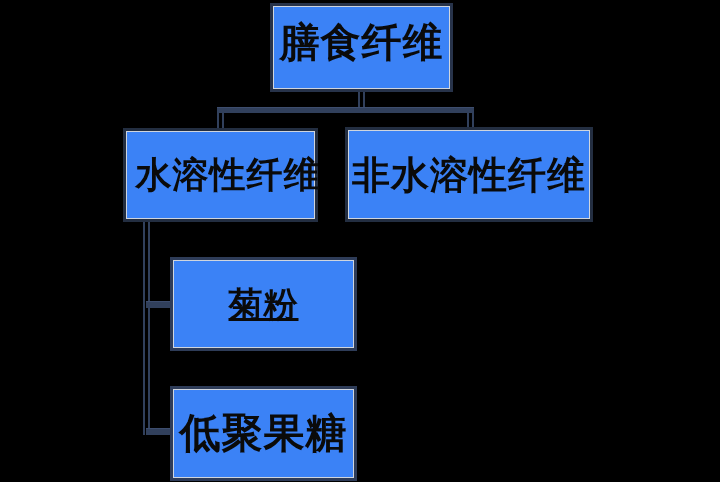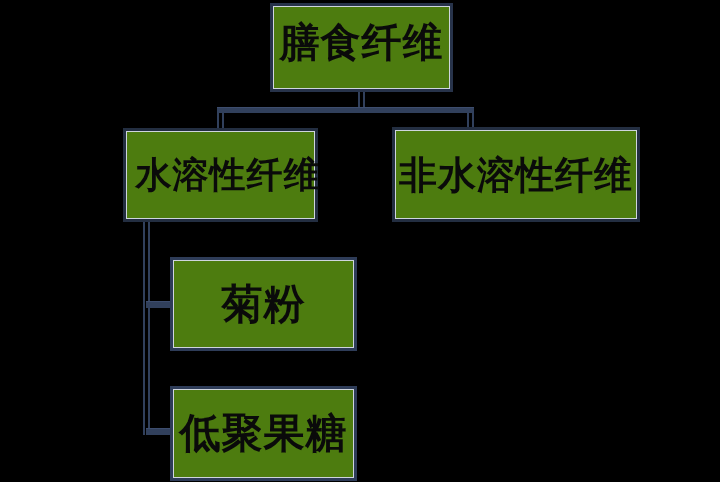--- a/index.html
+++ b/index.html
@@ -11,43 +11,43 @@
     position: relative;
     width: 720px;
     height: 482px;
     background: #000000;
     overflow: hidden;
     font-family: "Liberation Sans", "DejaVu Sans", sans-serif;
   }
   .node {
     position: absolute;
     box-sizing: border-box;
-    background: #4d7c0f;
+    background: #3b82f6;
     border: 3px solid #27334a;
     box-shadow: inset 0 0 0 1px #cfd5de;
     display: flex;
     align-items: center;
     justify-content: center;
   }
   .node .node-label {
     color: #0a0a0a;
     font-weight: bold;
     white-space: nowrap;
     letter-spacing: 1px;
     line-height: 1;
   }
   
   .node-root      { left: 270px; top: 3px;   width: 183px; height: 89px; }
   .node-root .node-label      { font-size: 40px; transform: translateY(-6px); }
   .node-soluble   { left: 123px; top: 128px; width: 195px; height: 94px; border-color: #232e41; }
   .node-soluble .node-label   { font-size: 36px; padding-left: 15px; }
-  .node-insoluble { left: 345px; top: 127px; width: 248px; height: 95px; border-color: #232e41; margin-left: 47px; }
+  .node-insoluble { left: 345px; top: 127px; width: 248px; height: 95px; border-color: #232e41; }
   .node-insoluble .node-label { font-size: 38px; }
   .node-inulin    { left: 170px; top: 257px; width: 187px; height: 94px; border-color: #2e3c58; }
-  .node-inulin .node-label    { font-size: 41px; }
+  .node-inulin .node-label    { font-size: 34px; text-decoration: underline; }
   .node-fos       { left: 170px; top: 386px; width: 187px; height: 95px; border-color: #2e3c58; text-align: right; }
   .node-fos .node-label       { font-size: 41px; }
 
   
   .conn-v {
     position: absolute;
     box-sizing: border-box;
     width: 7px;
     background: transparent;
     border-left: 2px solid #31405c;

